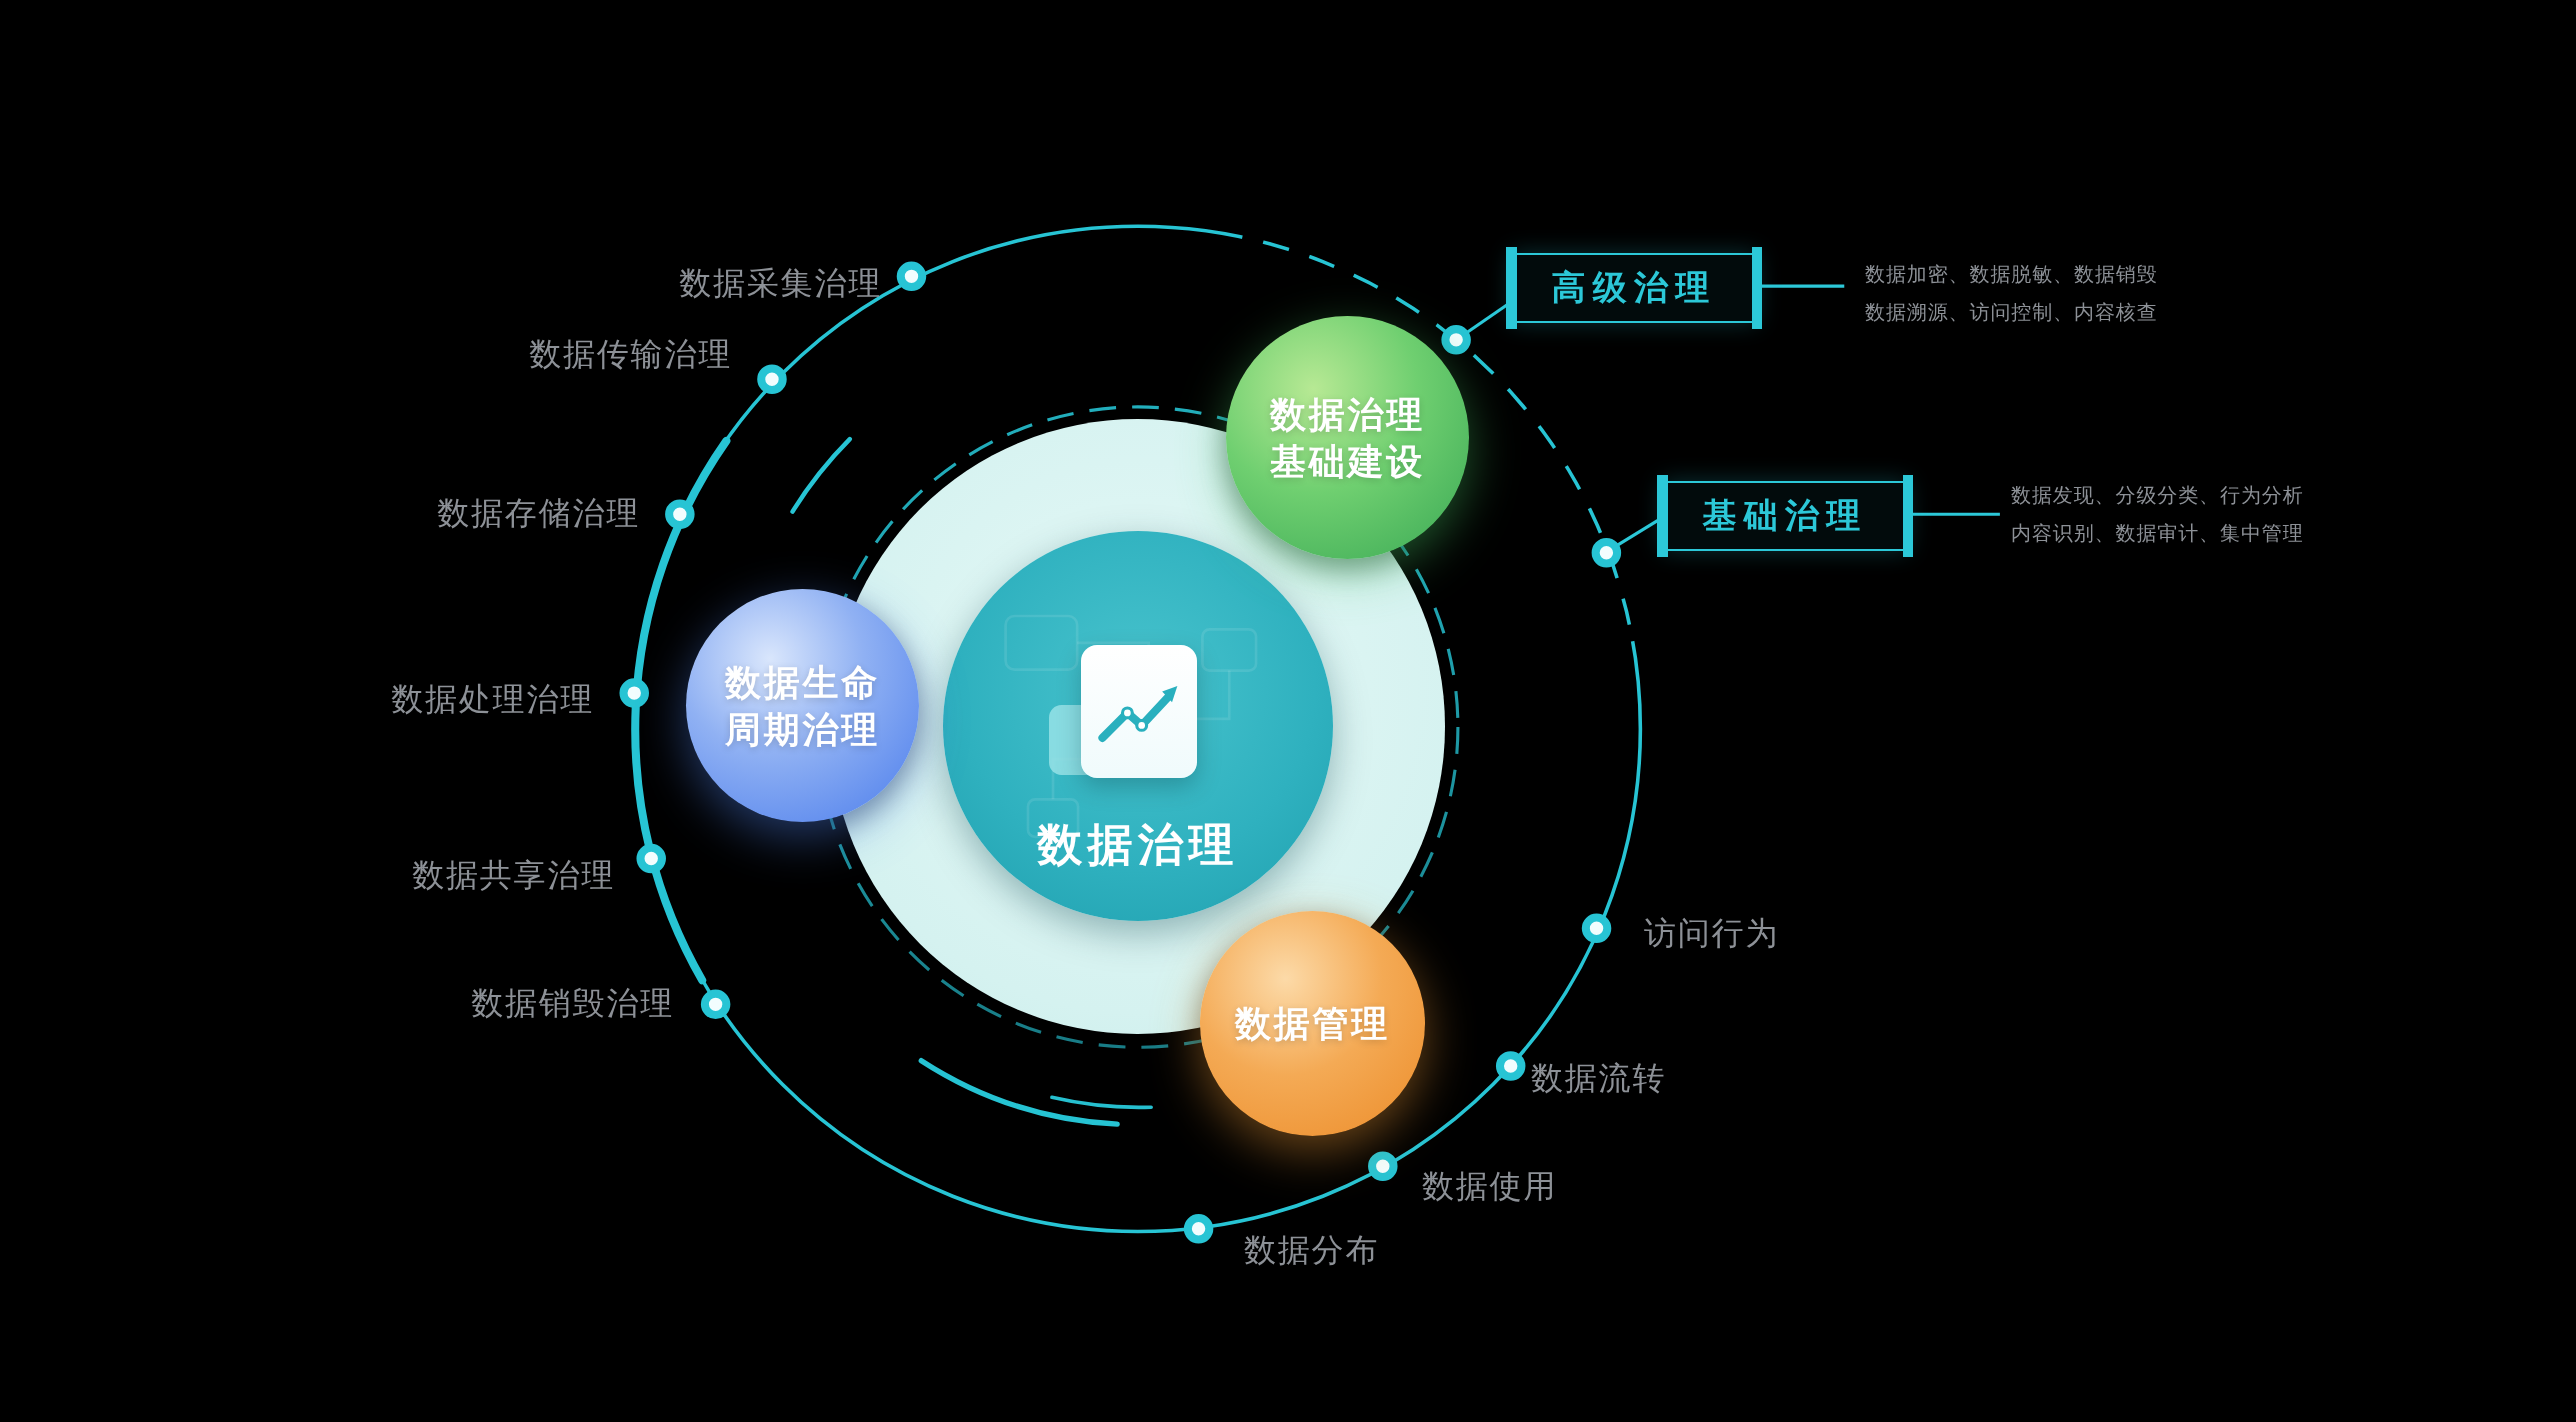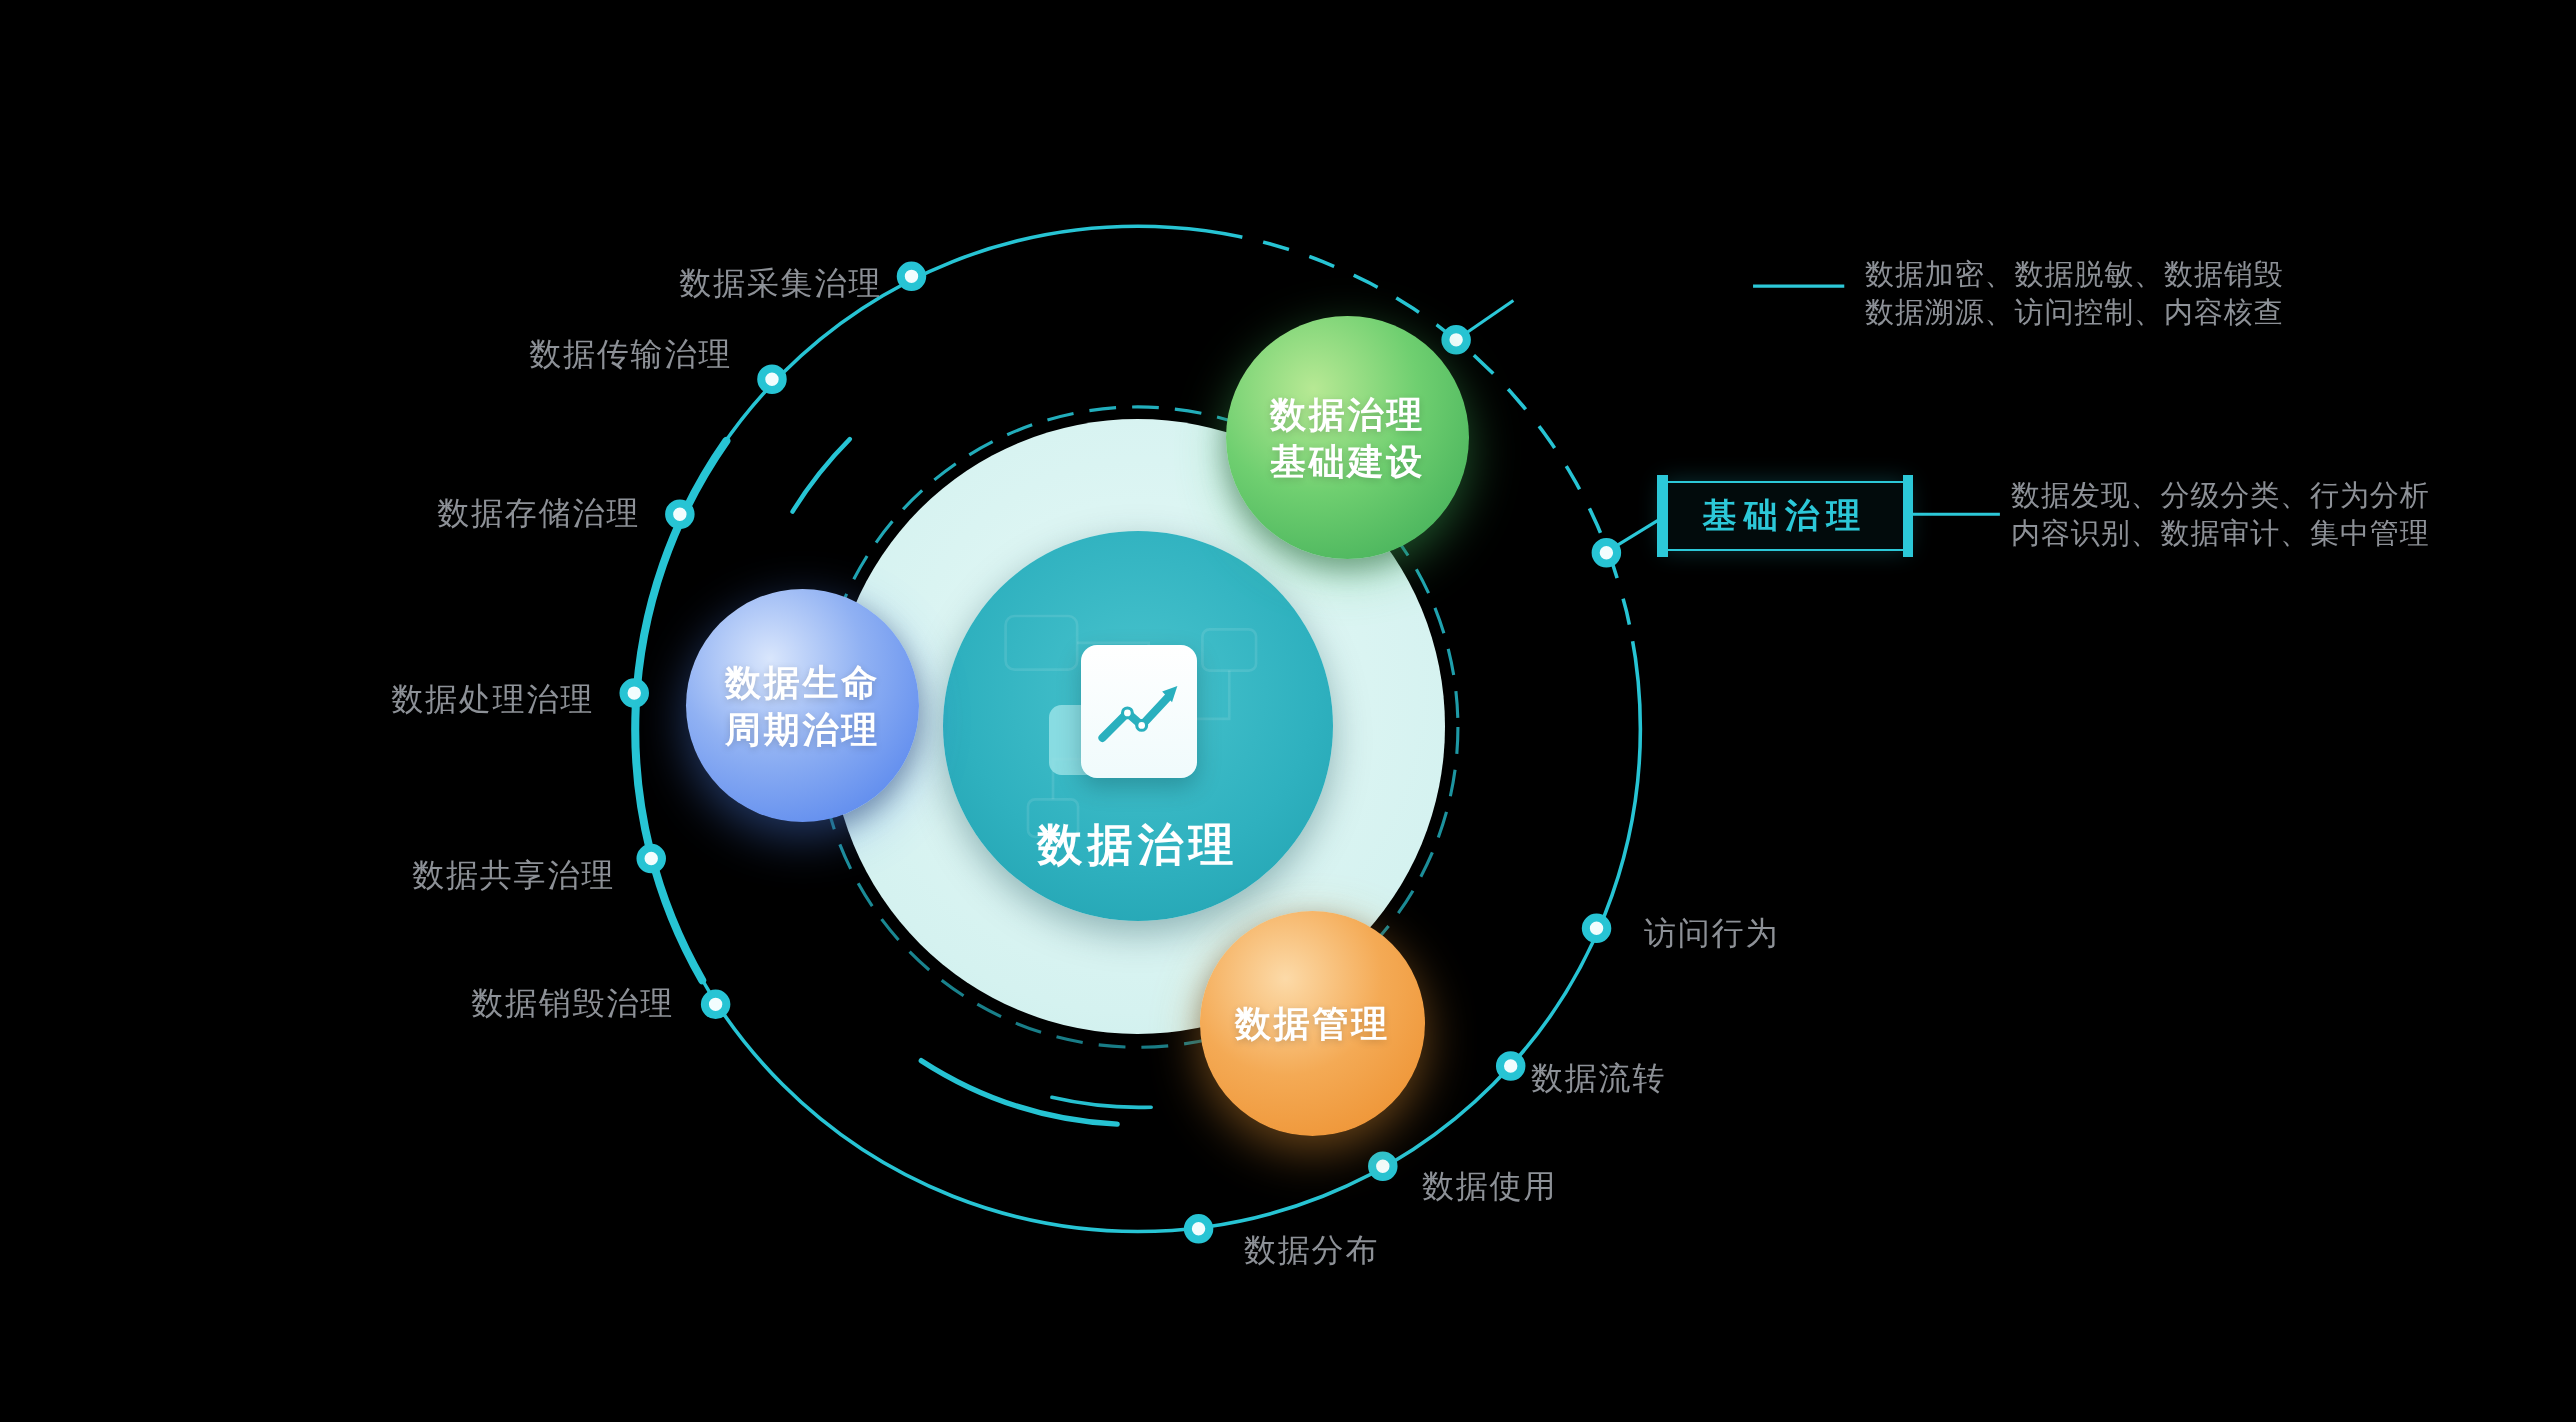--- a/index.html
+++ b/index.html
@@ -68,21 +68,21 @@
   }
   .callout-badge::before,.callout-badge::after{
     content:"";position:absolute;top:-8px;bottom:-8px;width:10.7px;background:#2cc8d8;
   }
   .callout-badge::before{left:-7.2px;}
   .callout-badge::after{right:-7.2px;}
   .badge-advanced{left:1511px;top:253px;}
   .badge-basic{left:1662px;top:481px;}
 
   .callout-desc{
-    position:absolute;z-index:4;color:#8d9197;font-size:29px;line-height:38px;letter-spacing:0.9px;white-space:nowrap;
+    position:absolute;z-index:4;color:#8d9197;font-size:20px;line-height:38px;letter-spacing:0.9px;white-space:nowrap;
   }
   .desc-advanced{left:1865px;top:255px;}
   .desc-basic{left:2011px;top:476px;}
 
   
   .side-label{
     position:absolute;z-index:4;color:#8d9197;font-size:32px;line-height:39px;letter-spacing:1.8px;white-space:nowrap;
   }
   .lab-l1{right:1694px;top:224px;margin-top:40px;}
   .lab-l2{right:1844px;top:335px;}
@@ -178,20 +178,21 @@
 
   <div class="satellite sat-blue">
     <div class="line">数据生命</div>
     <div class="line">周期治理</div>
   </div>
 
   <div class="satellite sat-orange">
     <div class="line">数据管理</div>
   </div>
 
+  <div class="callout-badge badge-advanced">高级治理</div>
   <div class="callout-desc desc-advanced">
     <div>数据加密、数据脱敏、数据销毁</div>
     <div>数据溯源、访问控制、内容核查</div>
   </div>
 
   <div class="callout-badge badge-basic">基础治理</div>
   <div class="callout-desc desc-basic">
     <div>数据发现、分级分类、行为分析</div>
     <div>内容识别、数据审计、集中管理</div>
   </div>

